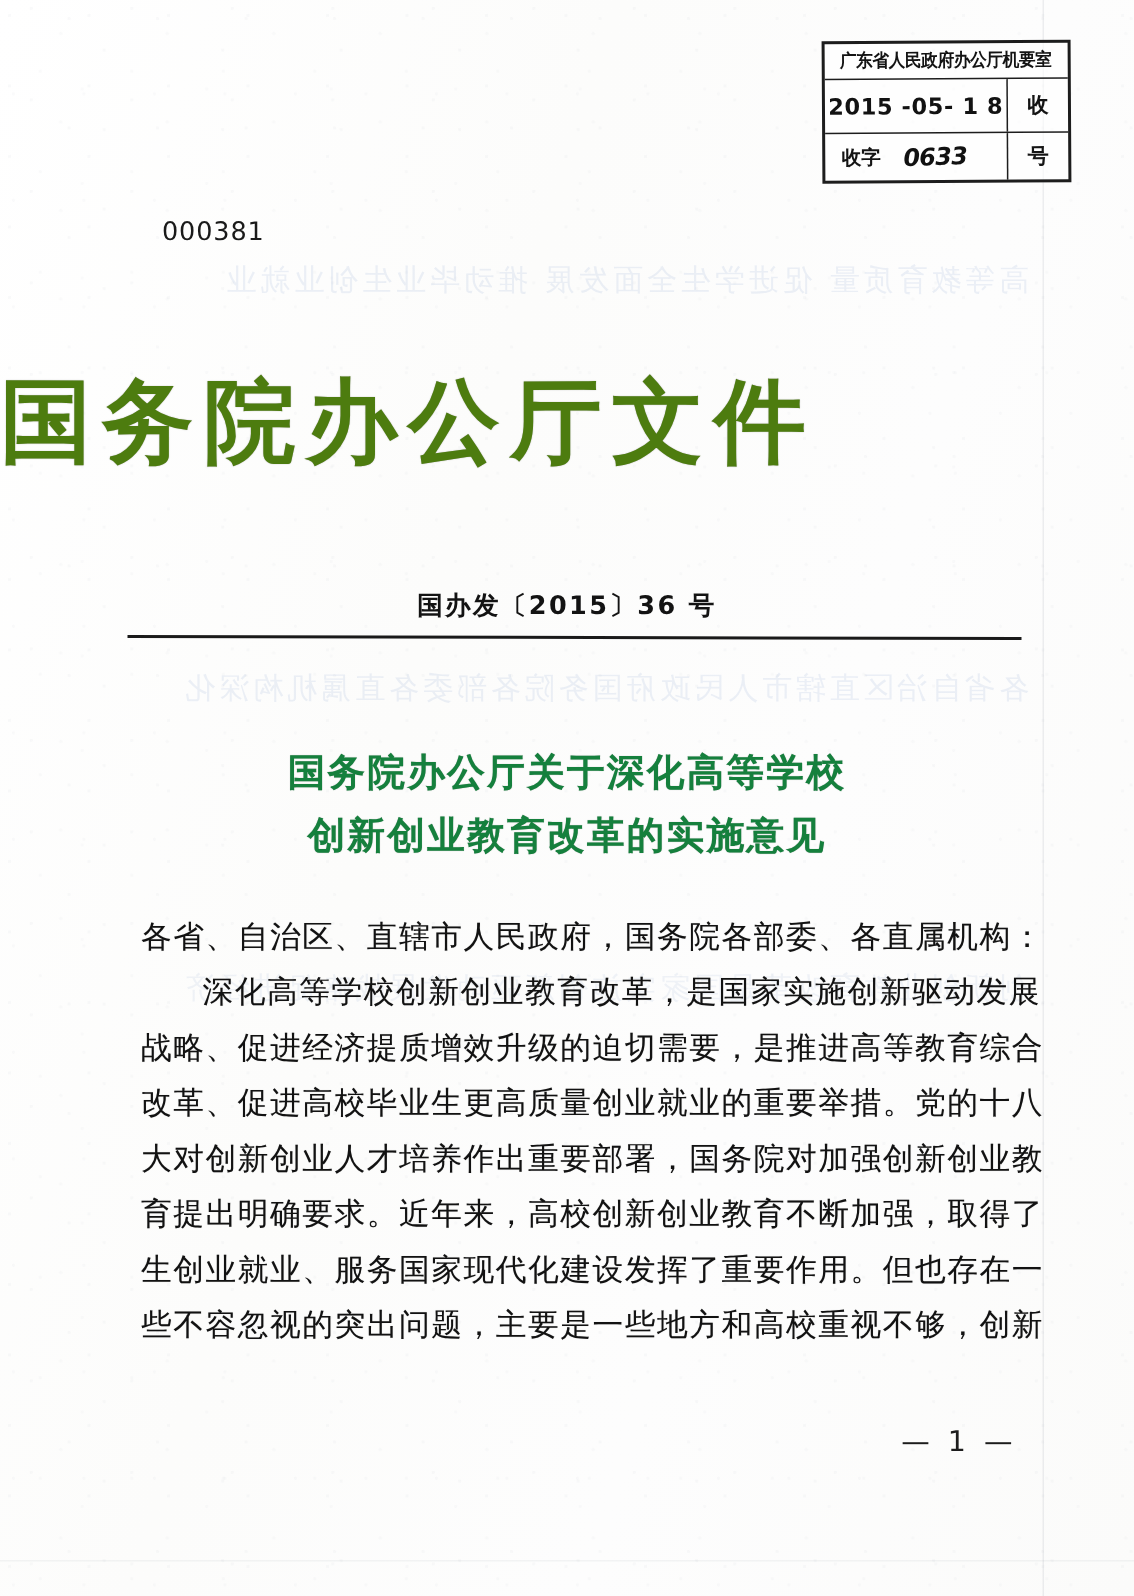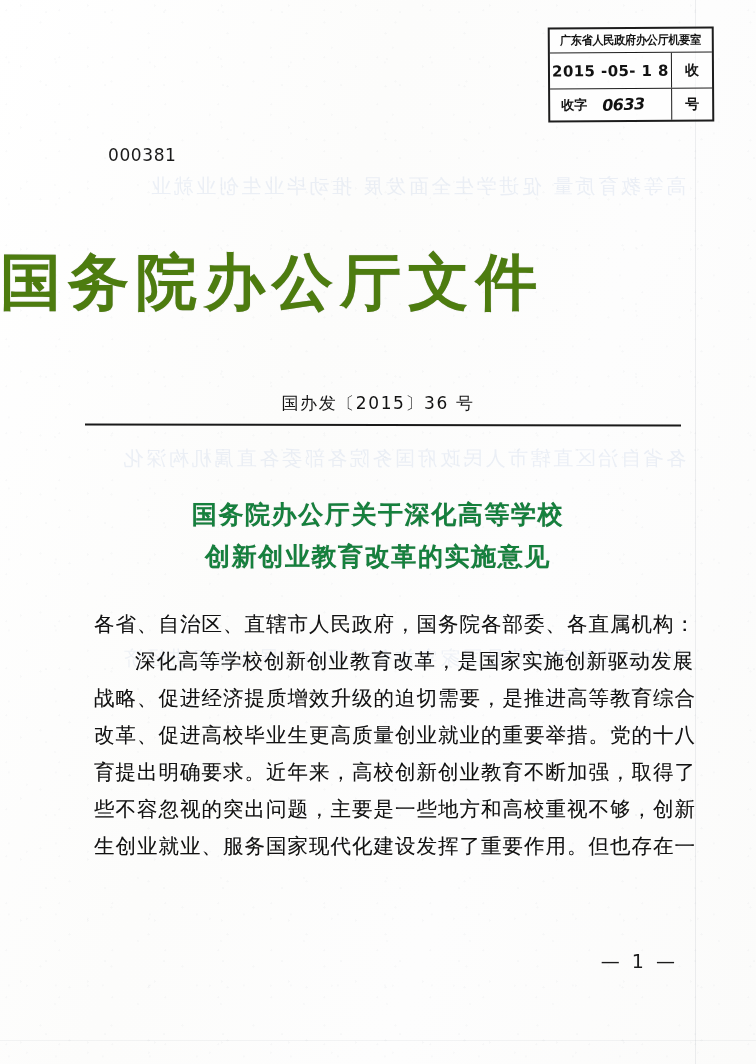--- a/index.html
+++ b/index.html
@@ -215,21 +215,21 @@
 
   
   .docnum {
     position: absolute;
     left: 0;
     right: 0;
     top: 392px;
     text-align: center;
     font-family: "DejaVu Sans", sans-serif;
     font-size: 17px;
-    font-weight: 400;
+    font-weight: 700;
     color: #131313;
     letter-spacing: 1.6px;
   }
 
   
   .rule {
     position: absolute;
     left: 85px;
     top: 424px;
     width: 596px;
@@ -336,20 +336,21 @@
   <div class="doctitle">
     <div>国务院办公厅关于深化高等学校</div>
     <div>创新创业教育改革的实施意见</div>
   </div>
 
   <div class="body-block">
     <div class="body-line">各省、自治区、直辖市人民政府，国务院各部委、各直属机构：</div>
     <div class="body-line indent">深化高等学校创新创业教育改革，是国家实施创新驱动发展</div>
     <div class="body-line">战略、促进经济提质增效升级的迫切需要，是推进高等教育综合</div>
     <div class="body-line">改革、促进高校毕业生更高质量创业就业的重要举措。党的十八</div>
+    <div class="body-line">大对创新创业人才培养作出重要部署，国务院对加强创新创业教</div>
     <div class="body-line">育提出明确要求。近年来，高校创新创业教育不断加强，取得了</div>
+    <div class="body-line">生创业就业、服务国家现代化建设发挥了重要作用。但也存在一</div>
     <div class="body-line">些不容忽视的突出问题，主要是一些地方和高校重视不够，创新</div>
-    <div class="body-line">生创业就业、服务国家现代化建设发挥了重要作用。但也存在一</div>
   </div>
 
   <div class="footer">— 1 —</div>
 
 </div>
 
 </body></html>

